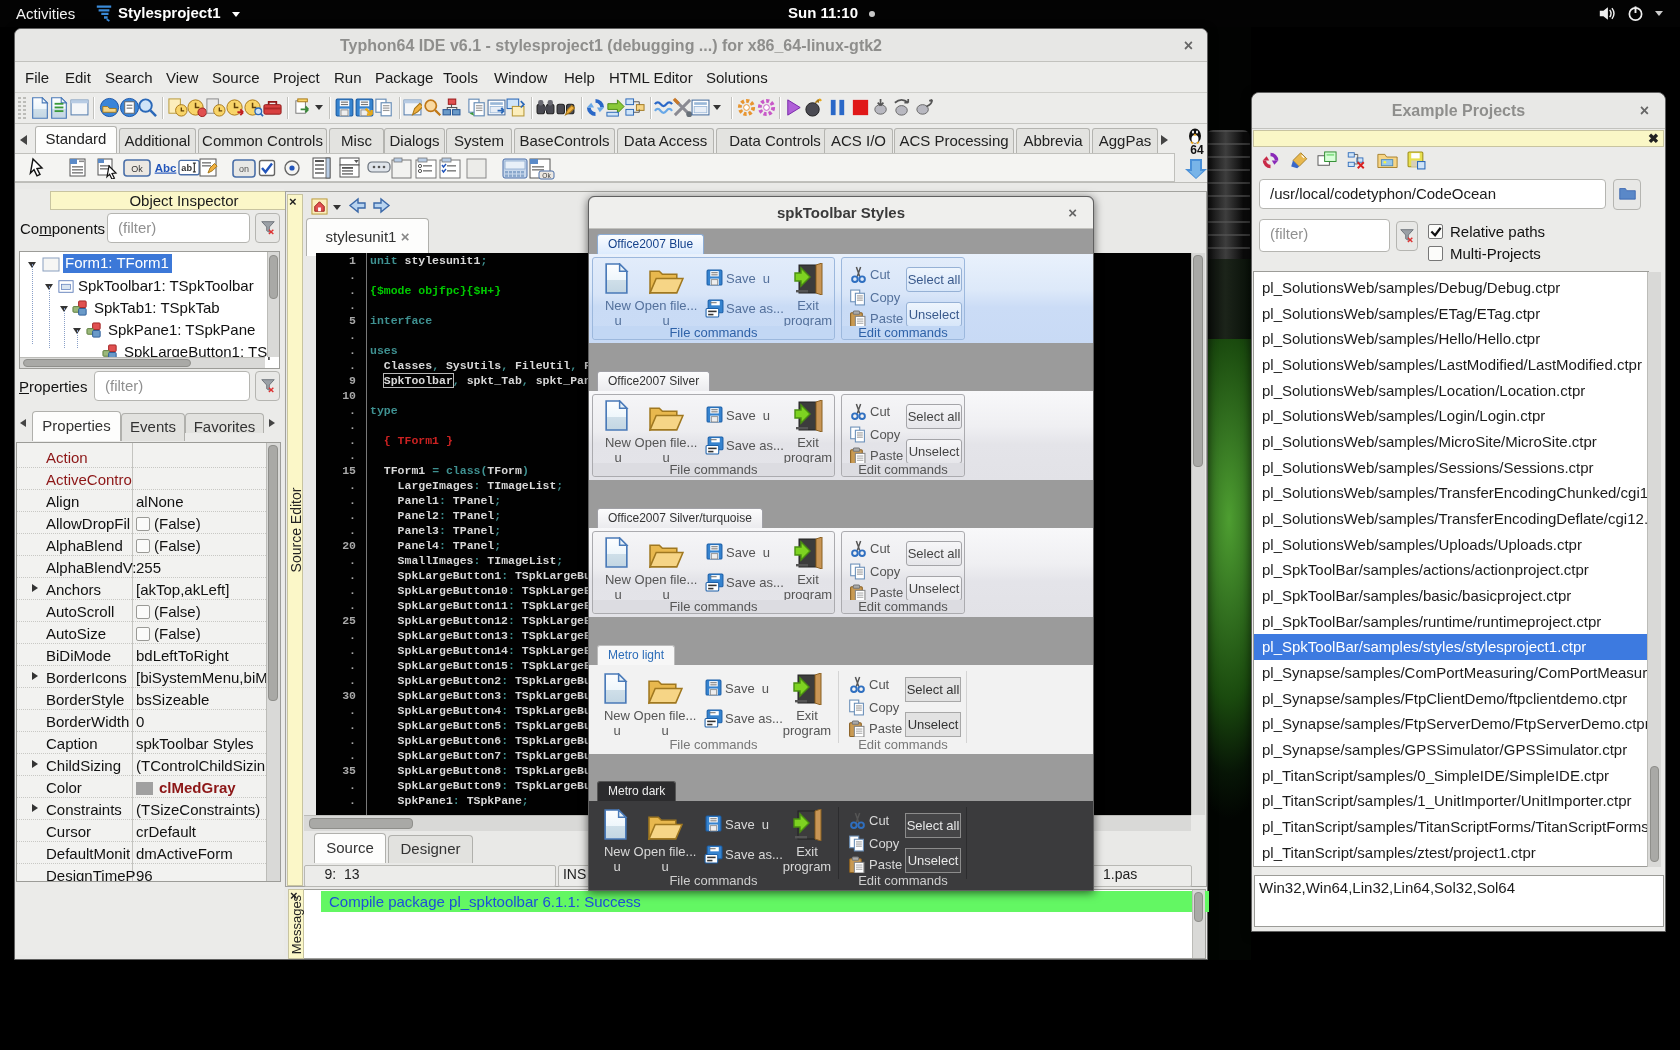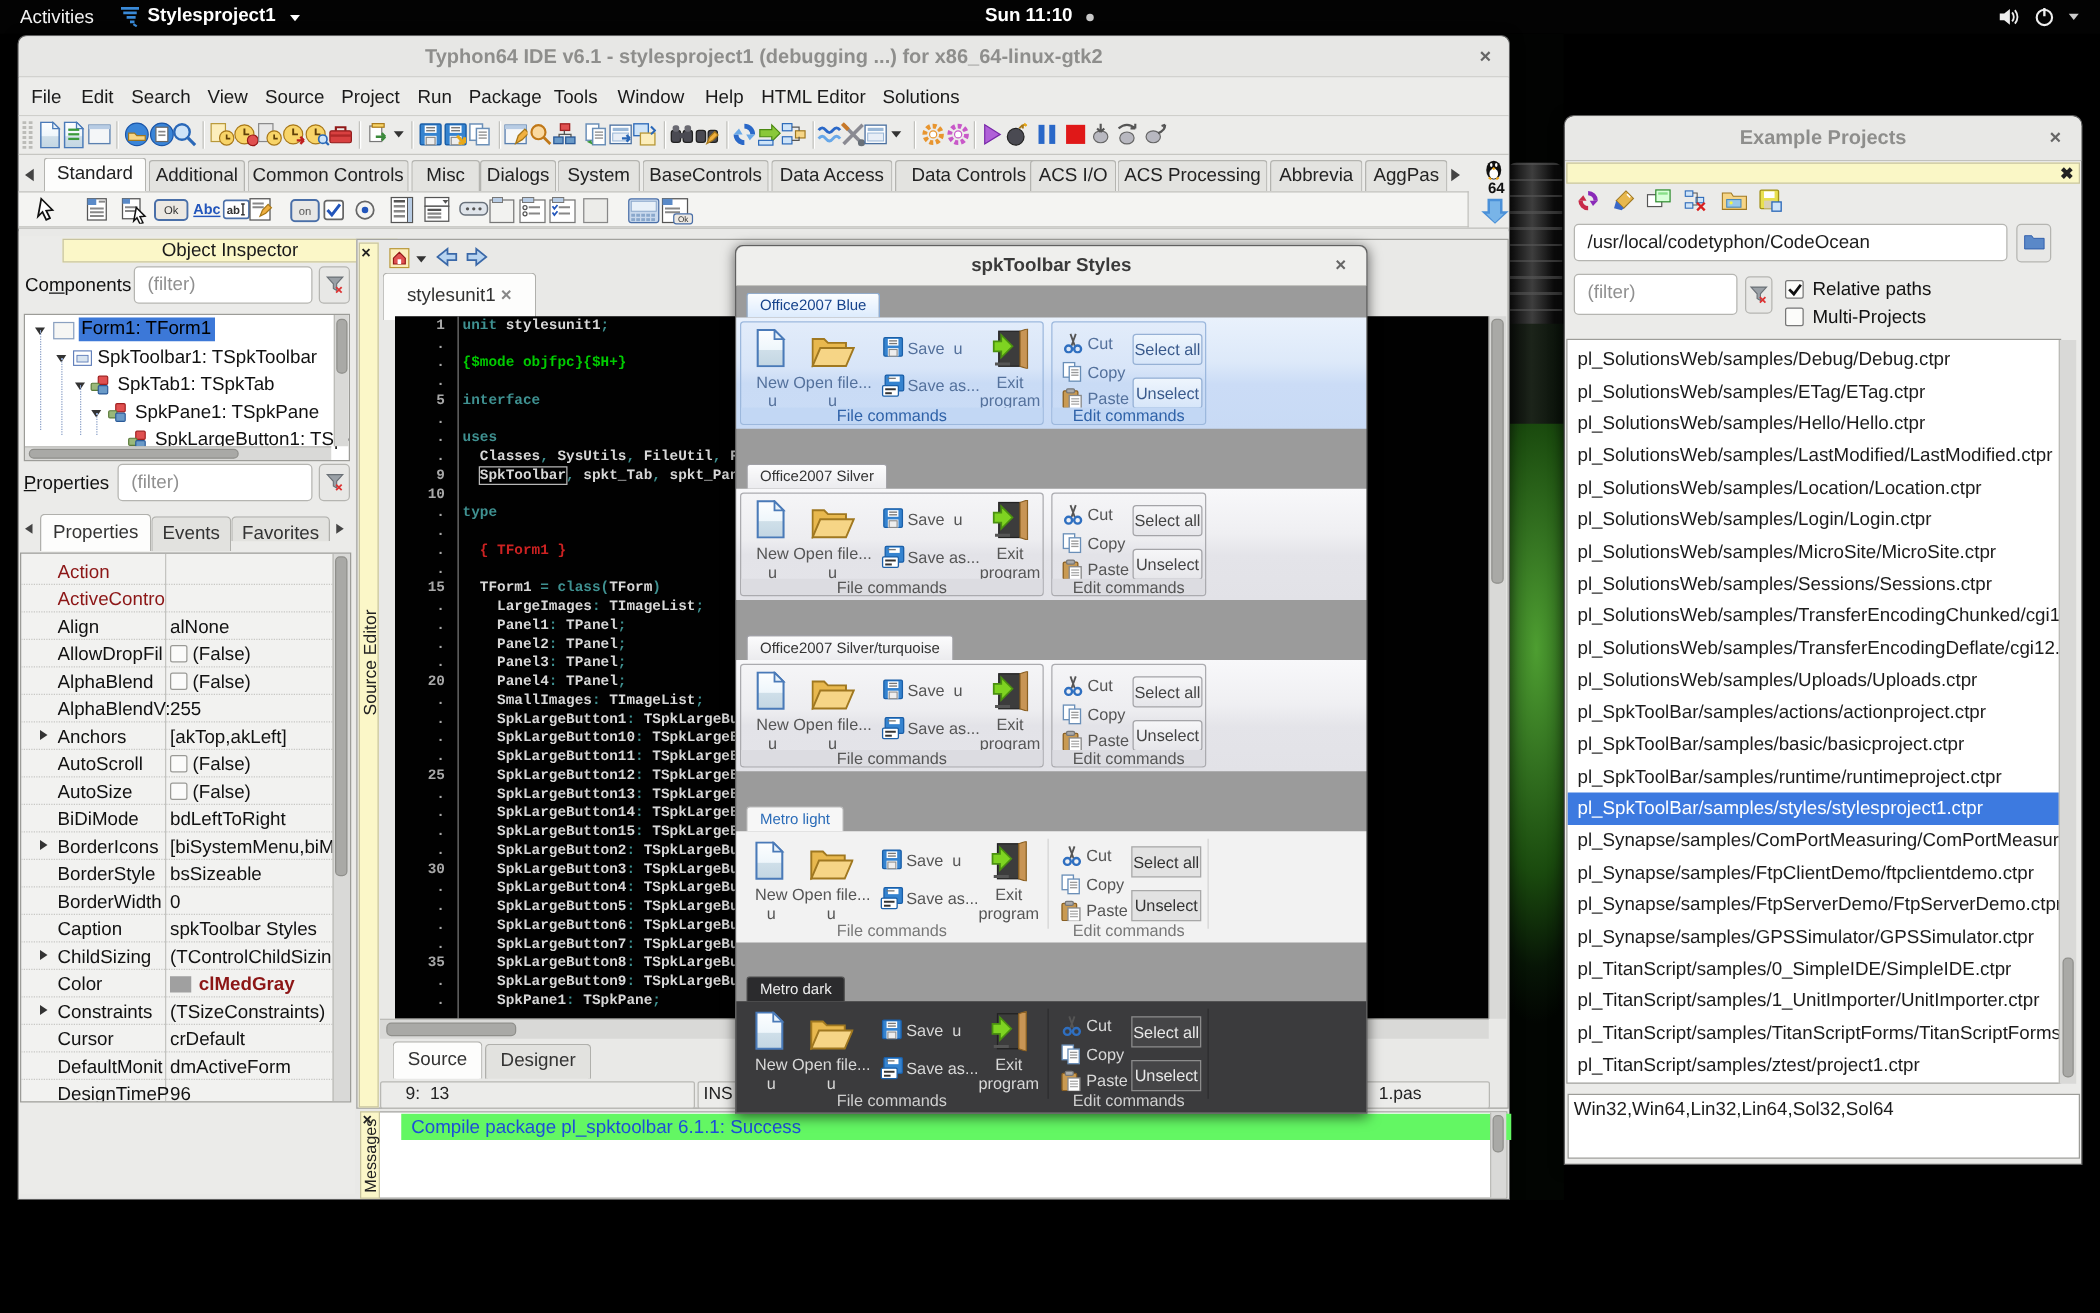--- a/index.html
+++ b/index.html
@@ -598,21 +598,21 @@
           <svg style="margin:5px auto 0;" width="16" height="16" viewBox="0 0 18 18">
             <use href="#funnel"></use>
           </svg>
         </div>
       <div id="oitree">
         <div class="trow" style="top:2px;">
             <span class="tarr" style="left:8px;"></span>
             <svg class="ico" style="left:22px;top:3px;" width="18" height="15" viewBox="0 0 18 15">
               <rect x="1" y="1" width="16" height="13" fill="#f6f6f4" stroke="#8aa0c0"></rect>
             </svg>
-            <span style="position:absolute;left:43px;top:0px;background:#3c78d8;color:#000000;padding:0 3px 2px 2px;">Form1: TForm1</span>
+            <span style="position:absolute;left:43px;top:0px;background:#3c78d8;color:#ffffff;padding:0 3px 2px 2px;">Form1: TForm1</span>
           </div>
         <div class="trow" style="top:24px;">
             <span class="tarr" style="left:25px;"></span>
             <svg class="ico" style="left:38px;top:3px;" width="16" height="15" viewBox="0 0 18 15">
               <rect x="1" y="1" width="16" height="13" fill="#fff" stroke="#5a7ab8"></rect>
               <rect x="4" y="5" width="10" height="6" fill="#d8e4f0" stroke="#5a7ab8" stroke-width=".8"></rect>
             </svg>
             <span style="position:absolute;left:58px;top:1px;">SpkToolbar1: TSpkToolbar</span>
           </div>
         <div class="trow" style="top:46px;">

